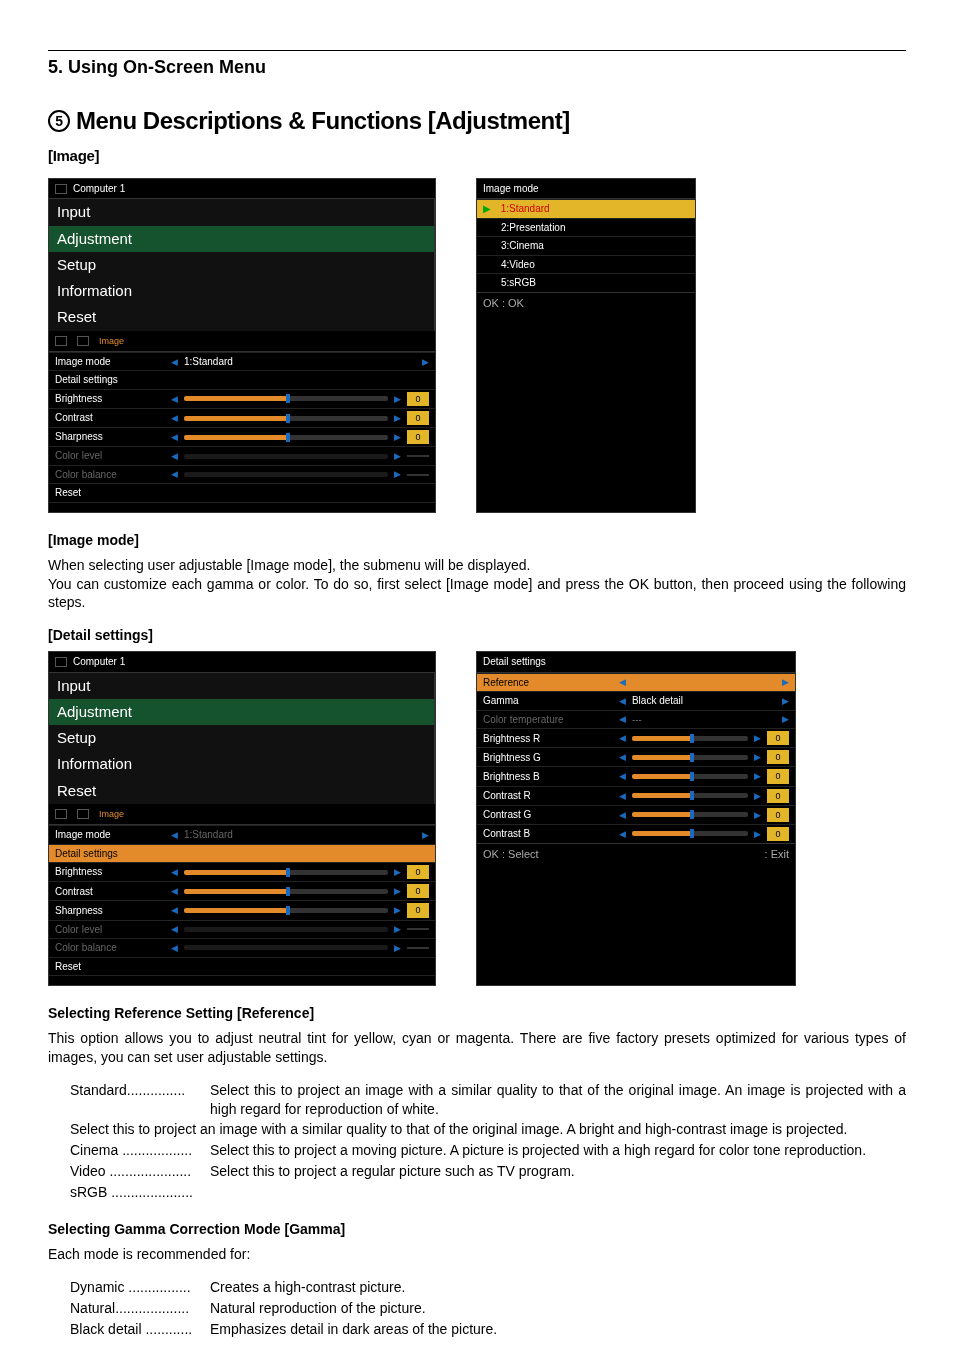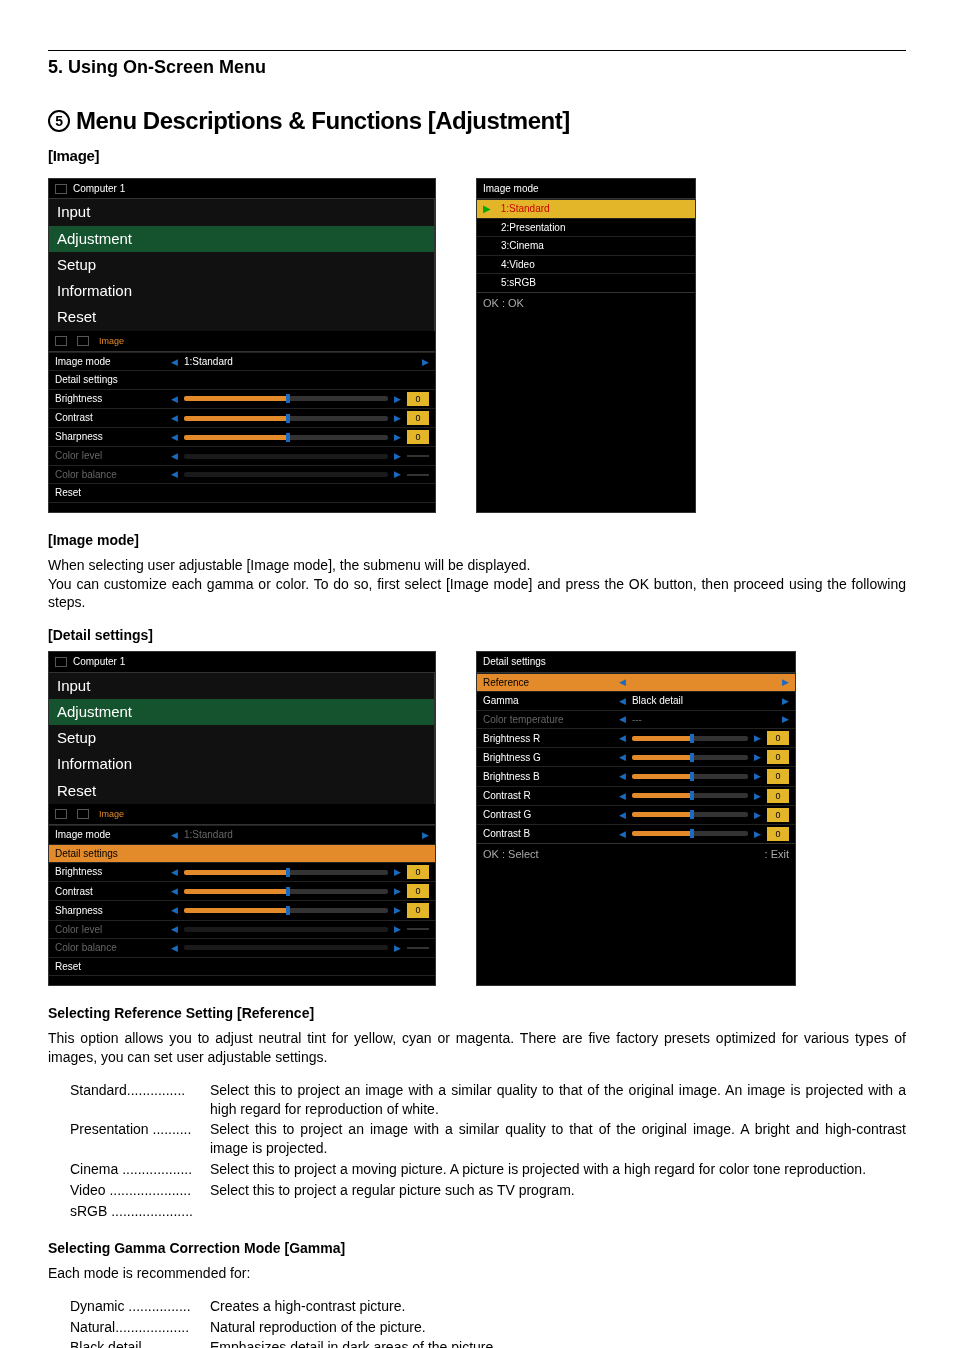--- a/index.html
+++ b/index.html
@@ -458,21 +458,20 @@
 </div>
 
 <div class="sub-bold">Selecting Reference Setting [Reference]</div>
 <p style="text-align:justify">This option allows you to adjust neutral tint for yellow, cyan or magenta. There are five factory presets optimized for various types of images, you can set user adjustable settings.</p>
 <div class="def-list" id="reference-list">
     <div class="def-item">
       <div class="def-term">Standard<span class="def-dots">...............</span></div>
       <div class="def-desc">Select this to project an image with a similar quality to that of the original image. An image is projected with a high regard for reproduction of white.</div>
     </div>
     <div class="def-item">
-      <div class="def-term">Presentation<span class="def-dots"> ..........</span></div>
       <div class="def-desc">Select this to project an image with a similar quality to that of the original image. A bright and high-contrast image is projected.</div>
     </div>
     <div class="def-item">
       <div class="def-term">Cinema<span class="def-dots"> ..................</span></div>
       <div class="def-desc">Select this to project a moving picture. A picture is projected with a high regard for color tone reproduction.</div>
     </div>
     <div class="def-item">
       <div class="def-term">Video<span class="def-dots"> .....................</span></div>
       <div class="def-desc">Select this to project a regular picture such as TV program.</div>
     </div>

